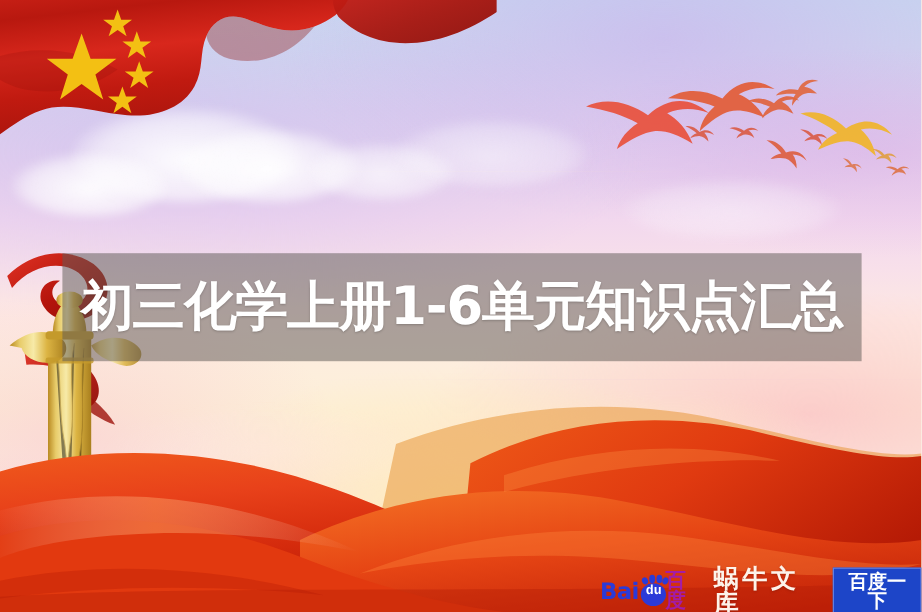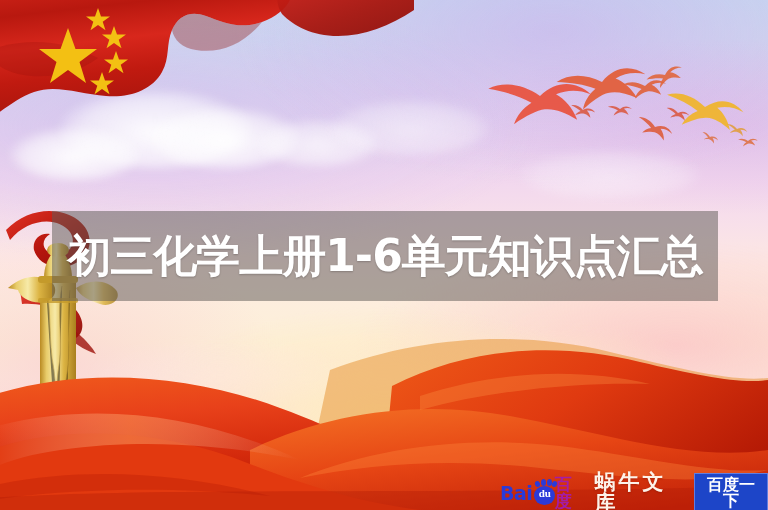--- a/index.html
+++ b/index.html
@@ -153,21 +153,21 @@
     background: #2b3ad8;
   }
   .paw-du {
     position: absolute;
     left: 0; top: 4px;
     width: 23px; height: 14px;
     display: flex; align-items: center; justify-content: center;
     font-size: 11px;
     font-weight: 700;
     color: #ffffff;
-    font-family: Liberation Serif, serif;
+    font-family: Liberation Mono, monospace;
   }
   .paw-toe {
     position: absolute;
     background: #2b3ad8;
     border-radius: 50%;
   }
   .pt1 { width: 5px; height: 6px; left: 2px;  top: -1px; transform: rotate(-22deg); }
   .pt2 { width: 5px; height: 7px; left: 8px;  top: -3px; }
   .pt3 { width: 5px; height: 7px; left: 14px; top: -3px; }
   .pt4 { width: 5px; height: 6px; left: 19px; top: -1px; transform: rotate(22deg); }

